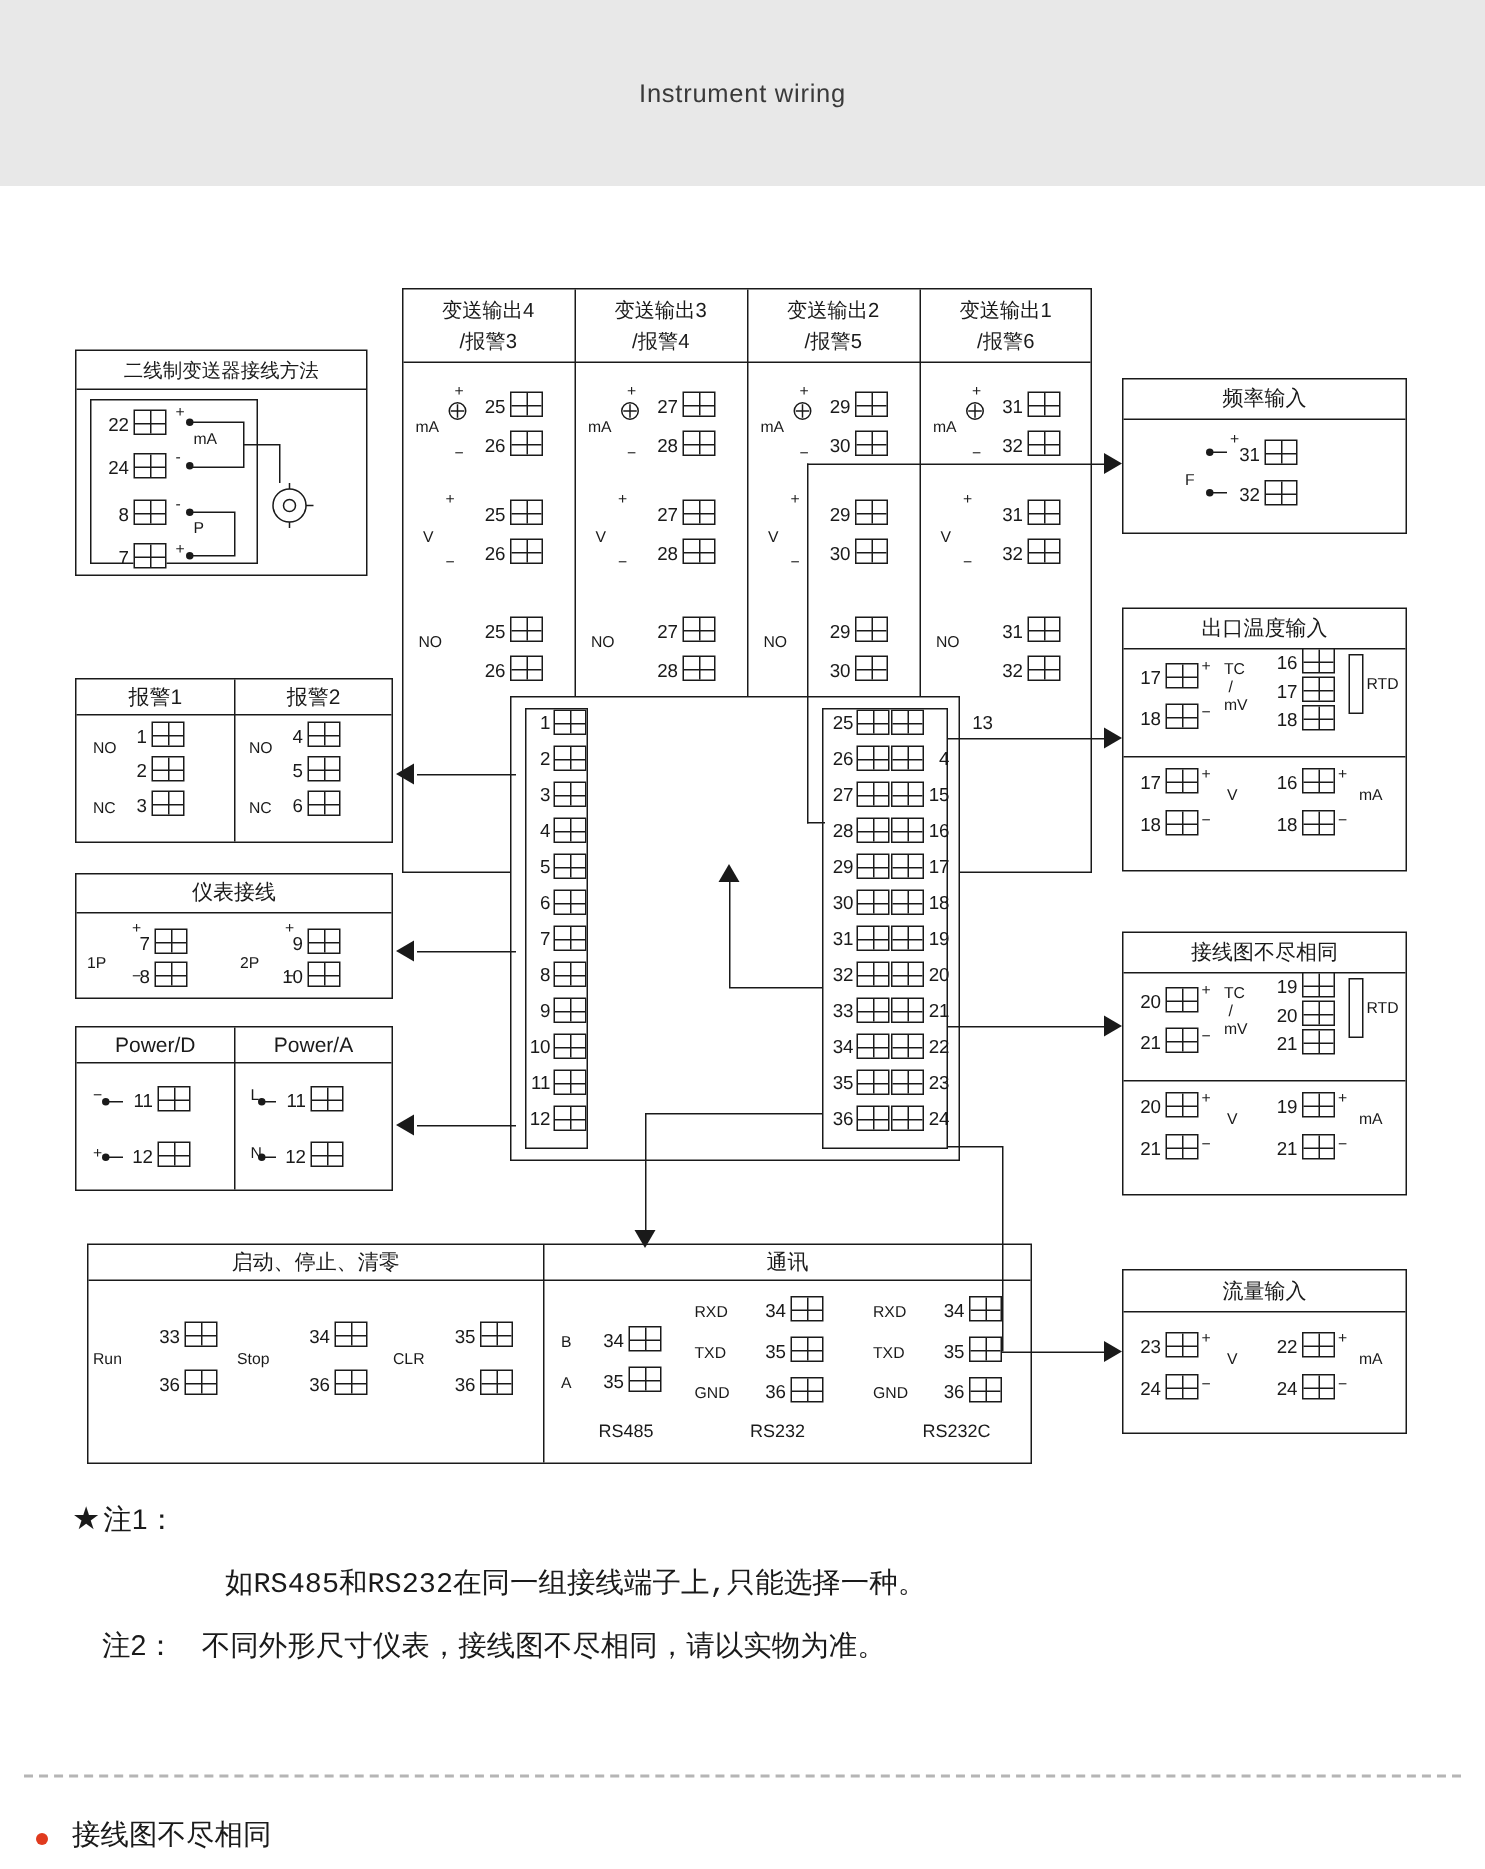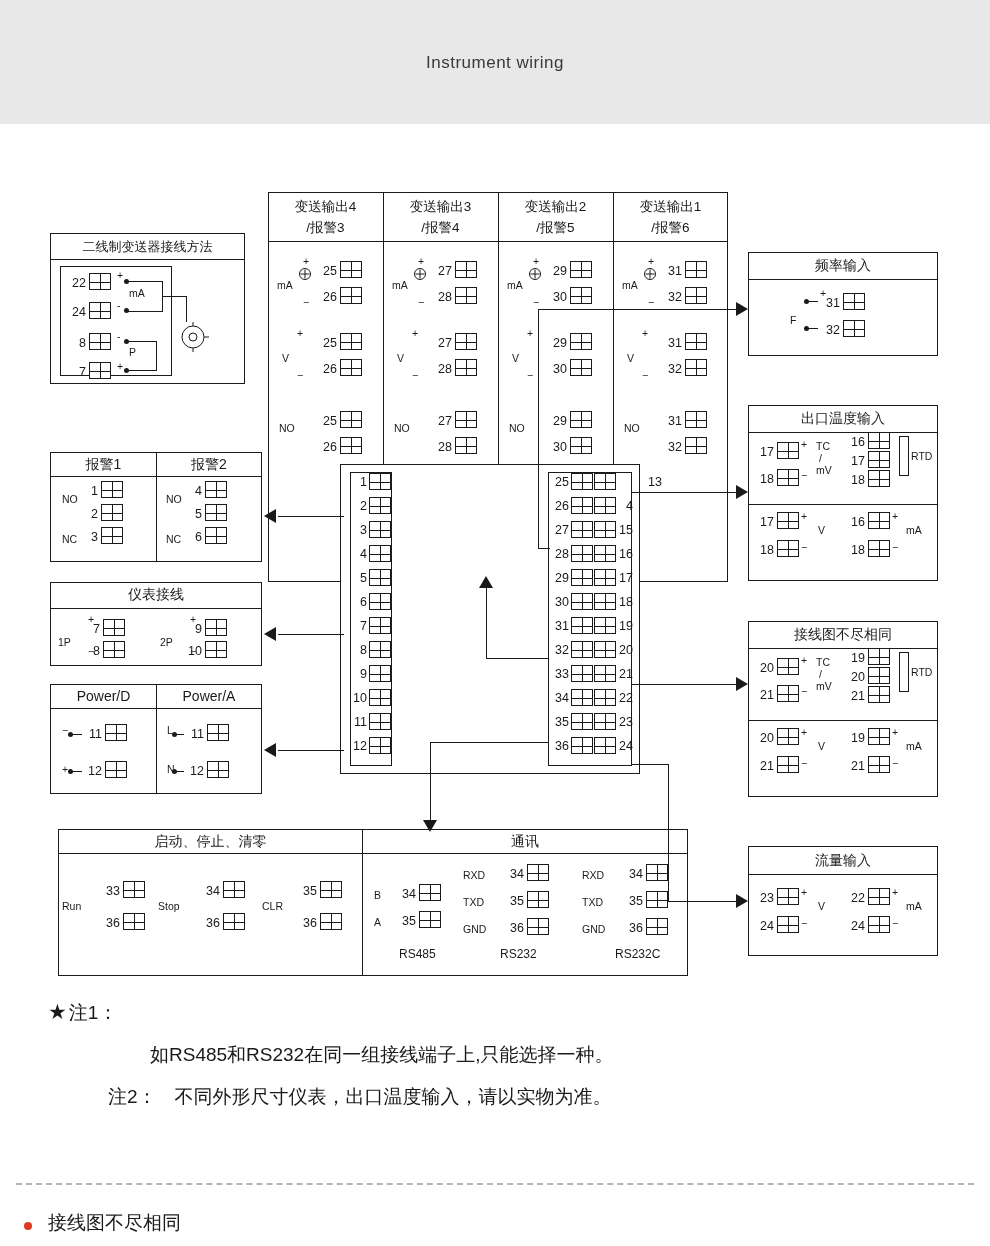--- a/index.html
+++ b/index.html
@@ -766,26 +766,26 @@
 
   <div class="vline" style="left:430px;top:618px;height:78px;"></div>
   <div class="hline" style="left:430px;top:618px;width:118px;"></div>
   <div class="arrow" style="left:423px;top:696px;border-left:7px solid transparent;border-right:7px solid transparent;border-top:12px solid #1a1a1a;"></div>
 
   <div class="notes" style="left:0;top:876px;">
     <div style="position:absolute;left:48px;top:0;display:flex;align-items:baseline;">
       <span class="note-line" style="font-size:21px;">★</span>
       <span class="note-line" style="margin-left:2px;">注1：</span>
     </div>
-    <div style="position:absolute;left:150px;top:42px;">
+    <div style="position:absolute;left:150px;top:42px;font-family:Liberation Mono, monospace;">
       <span class="note-line">如RS485和RS232在同一组接线端子上,只能选择一种。</span>
     </div>
-    <div style="position:absolute;left:68px;top:84px;display:flex;align-items:flex-end;margin-left:40px;">
+    <div style="position:absolute;left:68px;top:84px;display:flex;align-items:flex-end;">
       <span class="note-line">注2：</span>
-      <span class="note-line" style="margin-left:18px;">不同外形尺寸仪表，出口温度输入，请以实物为准。</span>
+      <span class="note-line" style="margin-left:18px;">不同外形尺寸仪表，接线图不尽相同，请以实物为准。</span>
     </div>
   </div>
 
   <div class="dashed" style="top:1059px;"></div>
 
   <div class="bullet" style="left: 24px; top: 1098px; background: rgb(224, 58, 30);"></div>
   <div class="bottom-text" style="left:48px;top:1086px;">接线图不尽相同</div>
 </div>
 
 </body></html>

